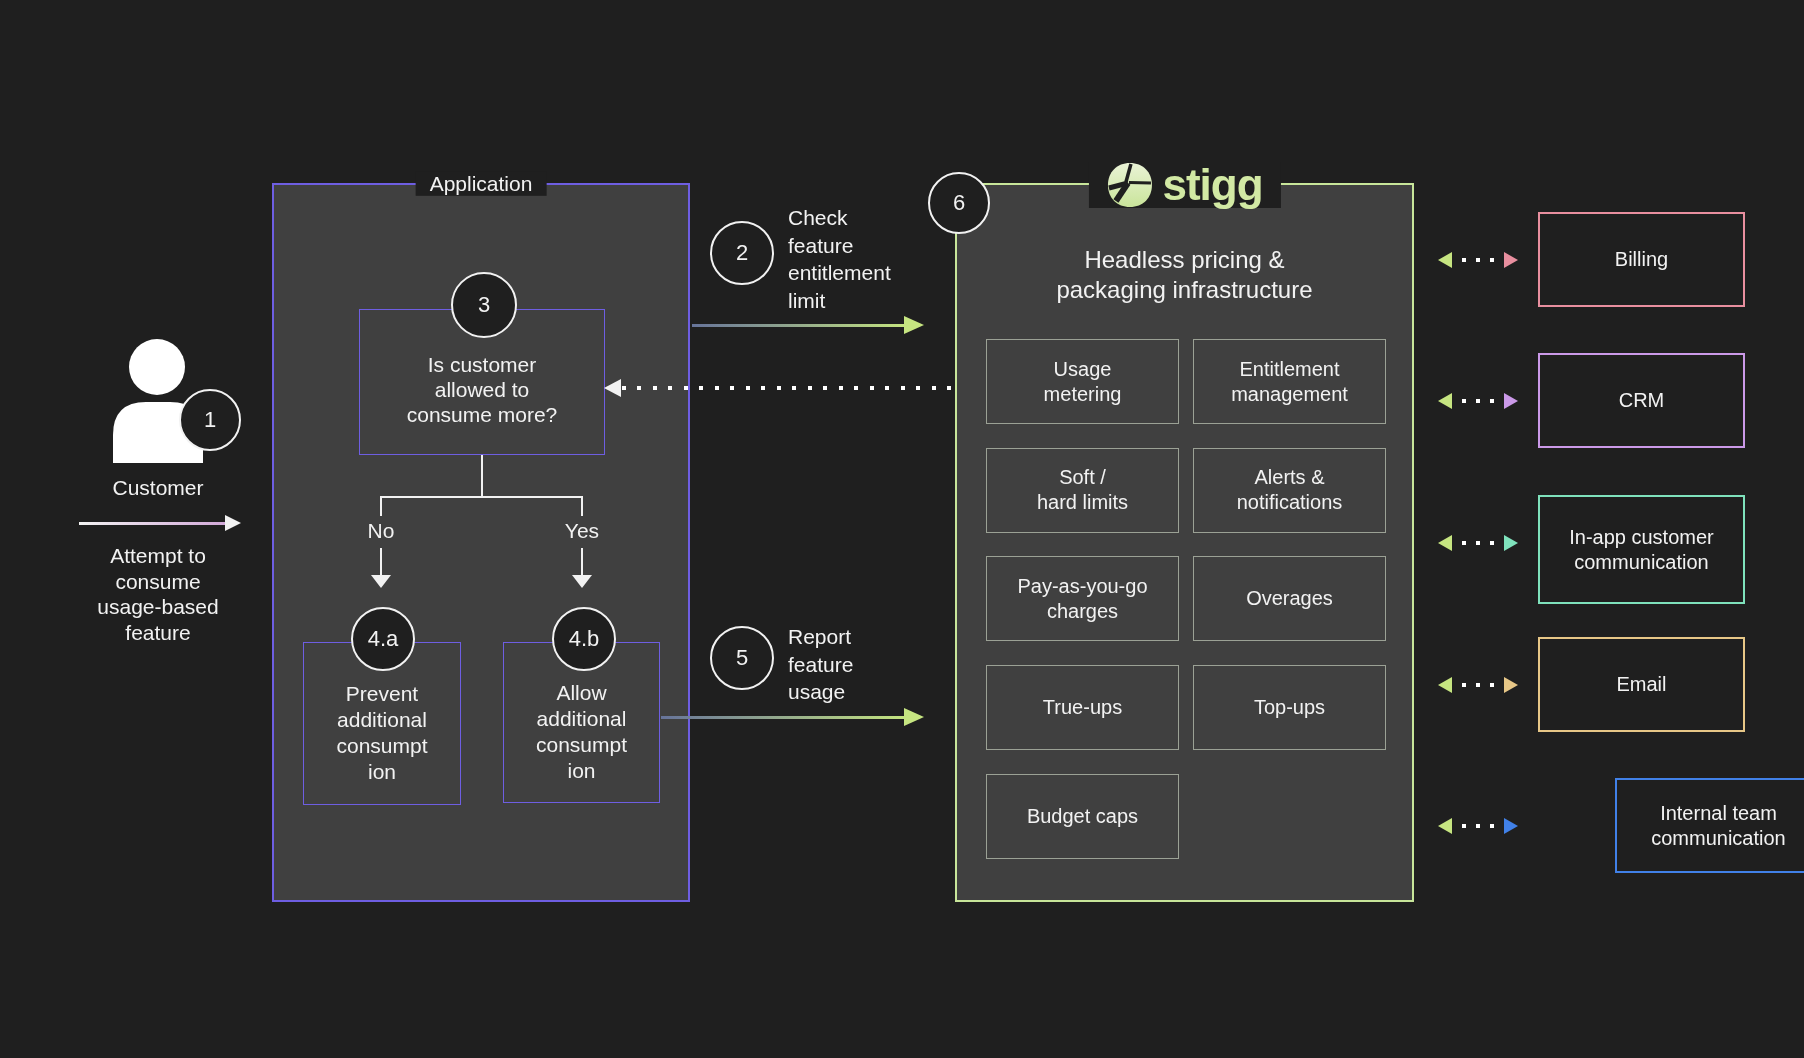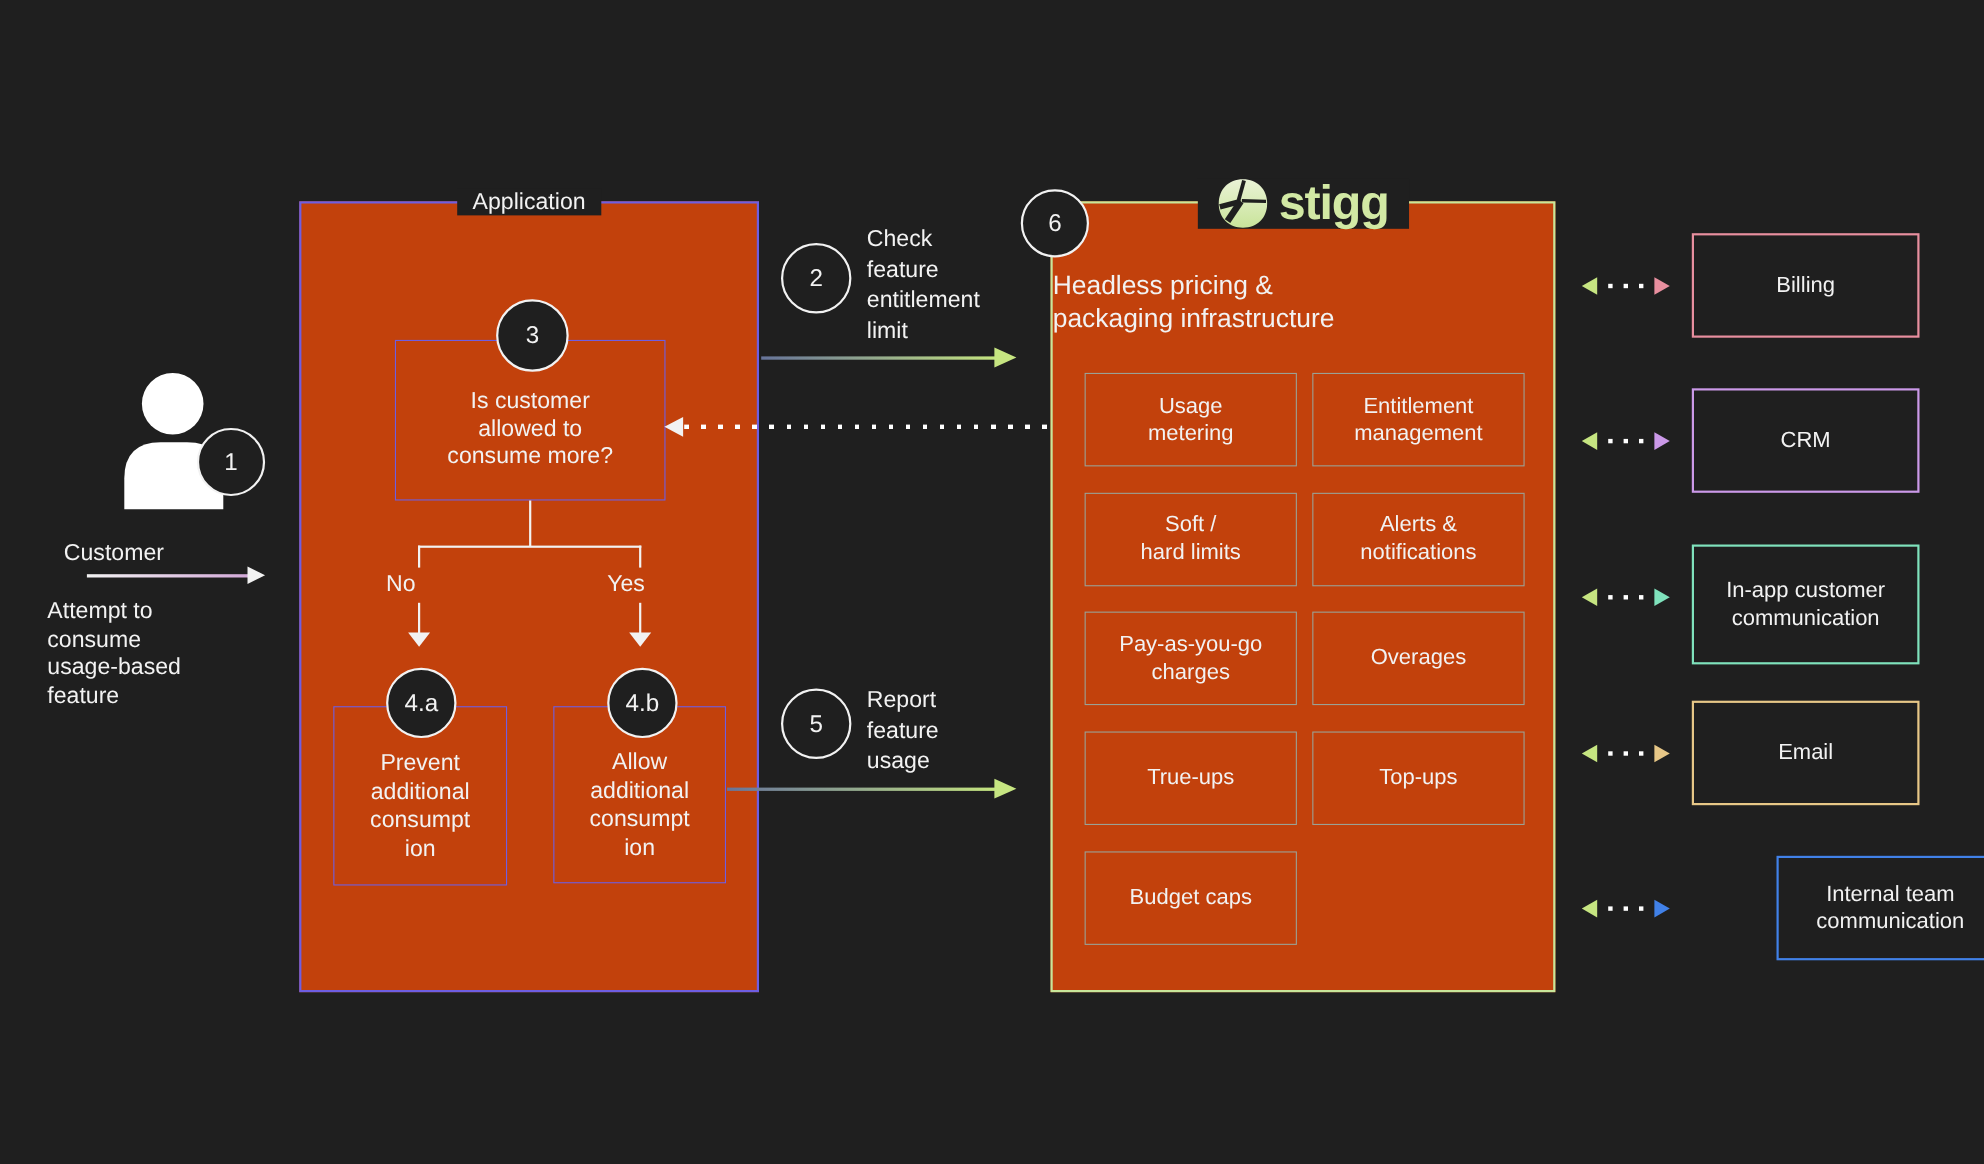--- a/index.html
+++ b/index.html
@@ -1,25 +1,25 @@
 <!DOCTYPE html>
 <html><head>
 <meta charset="utf-8">
 <style>
   html,body{margin:0;padding:0;background:#1f1f1f;}
   .canvas{position:relative;width:1804px;height:1058px;background:#1f1f1f;overflow:hidden;
           font-family:"Liberation Sans",sans-serif;color:#f2f2f2;}
   .abs{position:absolute;}
   .pre{white-space:pre-line;}
-  .ctr{text-align:left;}
+  .ctr{text-align:center;}
   
   .badge{position:absolute;border:2px solid #f2f2f2;border-radius:50%;background:#1f1f1f;
          display:flex;align-items:center;justify-content:center;font-size:22px;font-weight:500;z-index:8;}
   
-  .obox{position:absolute;border:2px solid #ef4444;background:#c2410c;box-sizing:border-box;}
+  .obox{position:absolute;border:2px solid #ef4444;background:#404040;box-sizing:border-box;}
   .ibox{position:absolute;border:1.5px solid #6e5ee2;box-sizing:border-box;
         display:flex;align-items:center;justify-content:center;text-align:center;}
   .cell{border:1.5px solid #9ba195;box-sizing:border-box;display:flex;align-items:center;justify-content:center;
         text-align:center;font-size:20px;line-height:25px;}
   .ibx{position:absolute;border:2px solid #8b5cf6;box-sizing:border-box;display:flex;align-items:center;
        justify-content:center;text-align:center;font-size:20px;line-height:25px;background:#1f1f1f;}
   
   .wline{position:absolute;background:#f2f2f2;z-index:5;}
   .gradline{position:absolute;height:2.5px;background:linear-gradient(90deg,#67749a,#c4e47f);z-index:5;}
   .tri-down{position:absolute;width:0;height:0;border-left:10px solid transparent;border-right:10px solid transparent;
@@ -50,21 +50,21 @@
 
 <div class="canvas">
 
   <svg class="abs" style="left:105px;top:333px;" width="110" height="132" viewBox="0 0 110 132">
     <circle cx="52" cy="34" r="28" fill="#ffffff"></circle>
     <path d="M8 130 L8 102 Q8 69 41 69 L65 69 Q98 69 98 102 L98 130 Z" fill="#ffffff"></path>
   </svg>
   <div class="badge" style="left:179px;top:389px;width:58px;height:58px;">
     <span>1</span>
   </div>
-  <div class="abs ctr" style="left:58px;top:476px;width:200px;font-size:21px;margin-top:15px;">Customer</div>
+  <div class="abs ctr" style="left:58px;top:476px;width:200px;font-size:21px;">Customer</div>
   <div class="custline" style="left:79px;top:522px;width:148px;"></div>
   <div class="tri-right-white" style="left:225px;top:515px;"></div>
   <div class="abs ctr pre" style="left:43px;top:543px;width:230px;font-size:21px;line-height:25.5px;">Attempt to
 consume
 usage-based
 feature</div>
 
   <div class="obox" style="left: 272px; top: 183px; width: 418px; height: 719px; border-color: rgb(110, 94, 226);">
     <div class="boxtitle">Application</div>
   </div>

